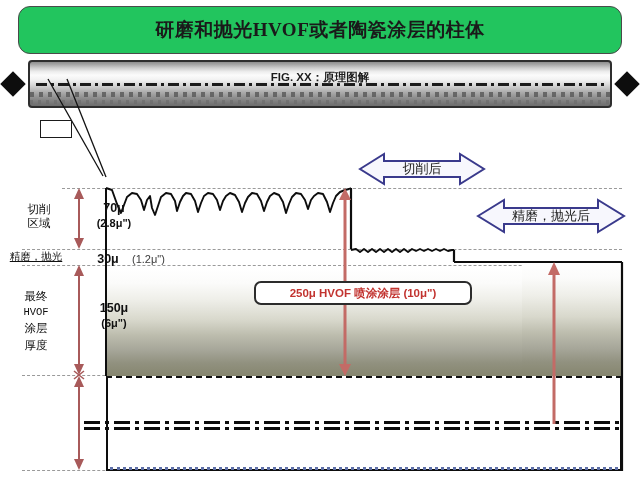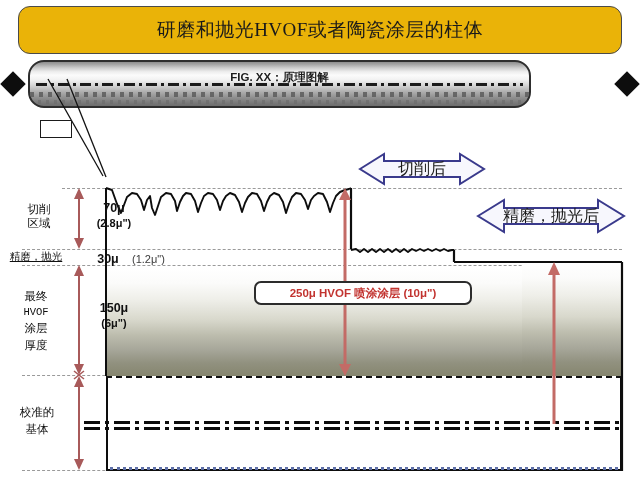--- a/index.html
+++ b/index.html
@@ -6,34 +6,34 @@
   body{
     width:640px;height:487px;position:relative;overflow:hidden;
     font-family:"Liberation Serif","DejaVu Serif",serif;
     color:#111;
   }
   .stage{position:absolute;left:0;top:0;width:640px;height:487px;}
 
   
   .title-box{
     position:absolute;left:18px;top:6px;width:604px;height:48px;
-    border:1.6px solid #4a4a4a;border-radius:12px;background:#eab308;
+    border:1.6px solid #4a4a4a;border-radius:12px;background:#22c55e;
     box-sizing:border-box;
-    display:flex;align-items:center;justify-content:center;
+    display:flex;align-items:center;justify-content:center;font-weight:bold;
   }
   .title-text{
     font-size:19px;letter-spacing:.5px;color:#1a1a1a;white-space:nowrap;
     font-family:"Liberation Serif","DejaVu Serif",serif;
   }
 
   
   .cyl-wrap{position:absolute;left:0px;top:58px;width:640px;height:52px;}
   .cylinder{
-    position:absolute;left:28px;top:2px;width:503px;height:48px;
-    border-radius:16px;border:2px solid #2e2e2e;box-sizing:border-box;
+    position:absolute;left:28px;top:2px;width:584px;height:48px;
+    border-radius:4px;border:2px solid #2e2e2e;box-sizing:border-box;
     background:linear-gradient(to bottom,
       #8e8e8e 0%, #a8a8a8 6%, #cfcfcf 14%, #ededed 22%, #fbfbfb 30%,
       #f2f2f2 40%, #d8d8d8 52%, #bdbdbd 62%, #a4a4a4 72%,
       #8d8d8d 82%, #7a7a7a 92%, #6d6d6d 100%);
     overflow:hidden;
   }
   .cyl-hatch{
     position:absolute;left:0;top:68%;width:100%;height:5px;
     background-image:repeating-linear-gradient(to right,#5c5c5c 0 4px,transparent 4px 9px);
     opacity:.85;
@@ -77,21 +77,21 @@
   .leader{position:absolute;left:0;top:0;width:640px;height:487px;pointer-events:none;}
 
   
   .arrow{position:absolute;}
   .arrow .lbl{
     position:absolute;left:0;top:0;width:100%;height:100%;
     display:flex;align-items:center;justify-content:center;
     font-size:11px;color:#1a1a1a;white-space:nowrap;
   }
   .arrow.red .lbl{font-family:"Liberation Sans","DejaVu Sans",sans-serif;font-size:10.5px;}
-  .arrow.blue .lbl{font-family:Liberation Mono, monospace;font-size:16px;}
+  .arrow.blue .lbl{font-family:Liberation Mono, monospace;font-size:13px;}
 
   
   .side-label{
     position:absolute;text-align:center;line-height:1.25;
     font-size:11.5px;color:#101010;
     font-family:"Liberation Serif","DejaVu Serif",serif;
   }
   .meas{
     position:absolute;text-align:center;line-height:1.3;
     font-family:"Liberation Sans","DejaVu Sans",sans-serif;
@@ -275,24 +275,20 @@
 
   <div class="side-label" style="left:2px;top:250px;width:68px;font-size:10.5px;text-decoration:underline;">精磨，抛光</div>
 
   <div class="side-label" style="left:6px;top:288px;width:60px;line-height:1.45;">
     <div>最终</div>
     <div style="font-family:Liberation Mono, monospace;font-size:10.5px;">HVOF</div>
     <div>涂层</div>
     <div>厚度</div>
   </div>
 
-  <div class="side-label" style="left:6px;top:404px;width:62px;line-height:1.5;">
-    <div>校准的</div>
-    <div>基体</div>
-  </div>
 
   <div class="meas" style="left:86px;top:200px;width:56px;">
     <span>70μ</span>
     <span class="sub">(2.8μ")</span>
   </div>
 
   <div class="meas" style="left:86px;top:251px;width:44px;">30μ</div>
 
   <div class="meas small" style="left:132px;top:252px;width:56px;text-align:left;">(1.2μ")</div>
 

